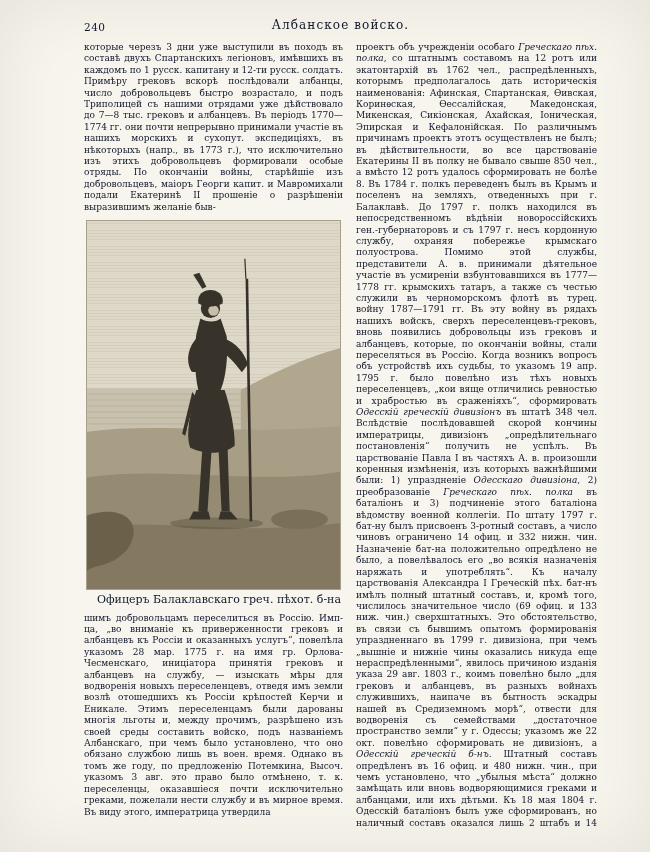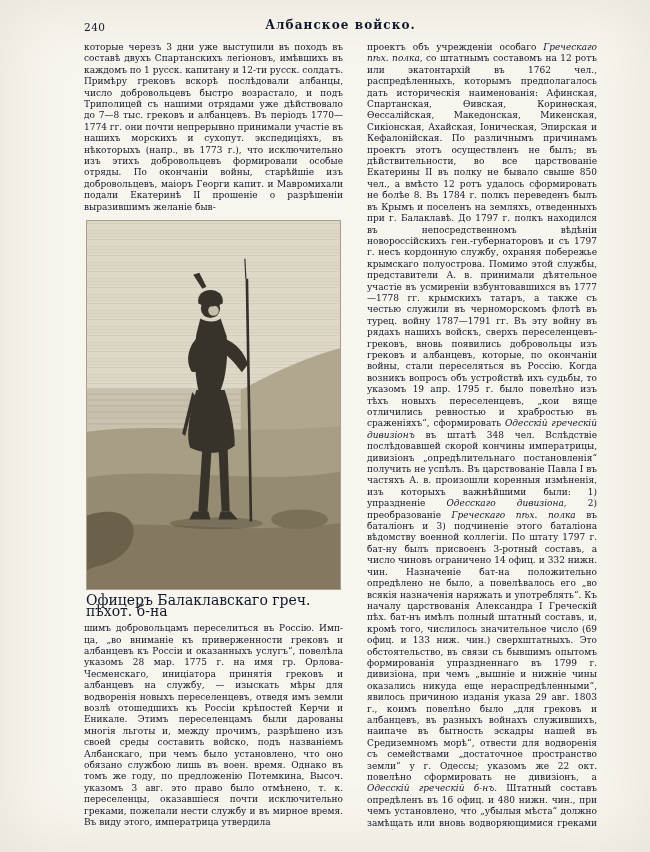--- a/index.html
+++ b/index.html
@@ -8,35 +8,35 @@
   .page {
     width:650px; height:852px; position:relative;
     background:#f8f5ee;
     box-shadow: inset 0 0 70px rgba(120,110,88,0.14);
     font-family:"DejaVu Serif","Liberation Serif",serif;
     color:#0f172a;
     padding:14px 53px 4px 84px;
   }
   .header { position:relative; height:26px; }
   .page-num { position:absolute; left:0; top:7px; font-size:10.5px; letter-spacing:0.5px; }
-  .header-title { display:block; text-align:center; font-weight:700; font-size:12px; letter-spacing:1.1px; padding-top:4px; }
-  .columns { display:flex; gap:24px; height:788px; overflow:hidden; margin-top:2px; }
+  .header-title { display:block; text-align:center; font-weight:400; font-size:12px; letter-spacing:1.1px; padding-top:4px; }
+  .columns { display:flex; gap:13px; height:788px; overflow:hidden; margin-top:2px; }
   .col-left { width:259px; flex:none; }
   .col-right { flex:1; min-width:0; }
   p.body { font-size:9px; line-height:11.4px; text-align:justify; }
   .it { font-style:italic; }
   .figure-wrap { margin:7px 2px 2px; }
   .engraving {
     position:relative; width:100%; height:370px;
     border:1px solid #a89f8c;
     background: repeating-linear-gradient(180deg, #ded8c9 0 2.4px, #d5cebc 2.4px 3.2px);
     overflow:hidden;
   }
   .engraving svg { position:absolute; left:0; top:0; width:100%; height:100%; display:block; }
-  figcaption { text-align:left; font-size:14px; line-height:10.5px; margin:5px 0 7px; }
+  figcaption { text-align:right; font-size:11px; line-height:10.5px; margin:5px 0 7px; }
   figcaption span { display:block; }
 </style>
 </head>
 <body>
 
 <div class="page">
 
   <div class="header">
     <span class="page-num">240</span>
     <span class="header-title">Албанское войско.</span>

